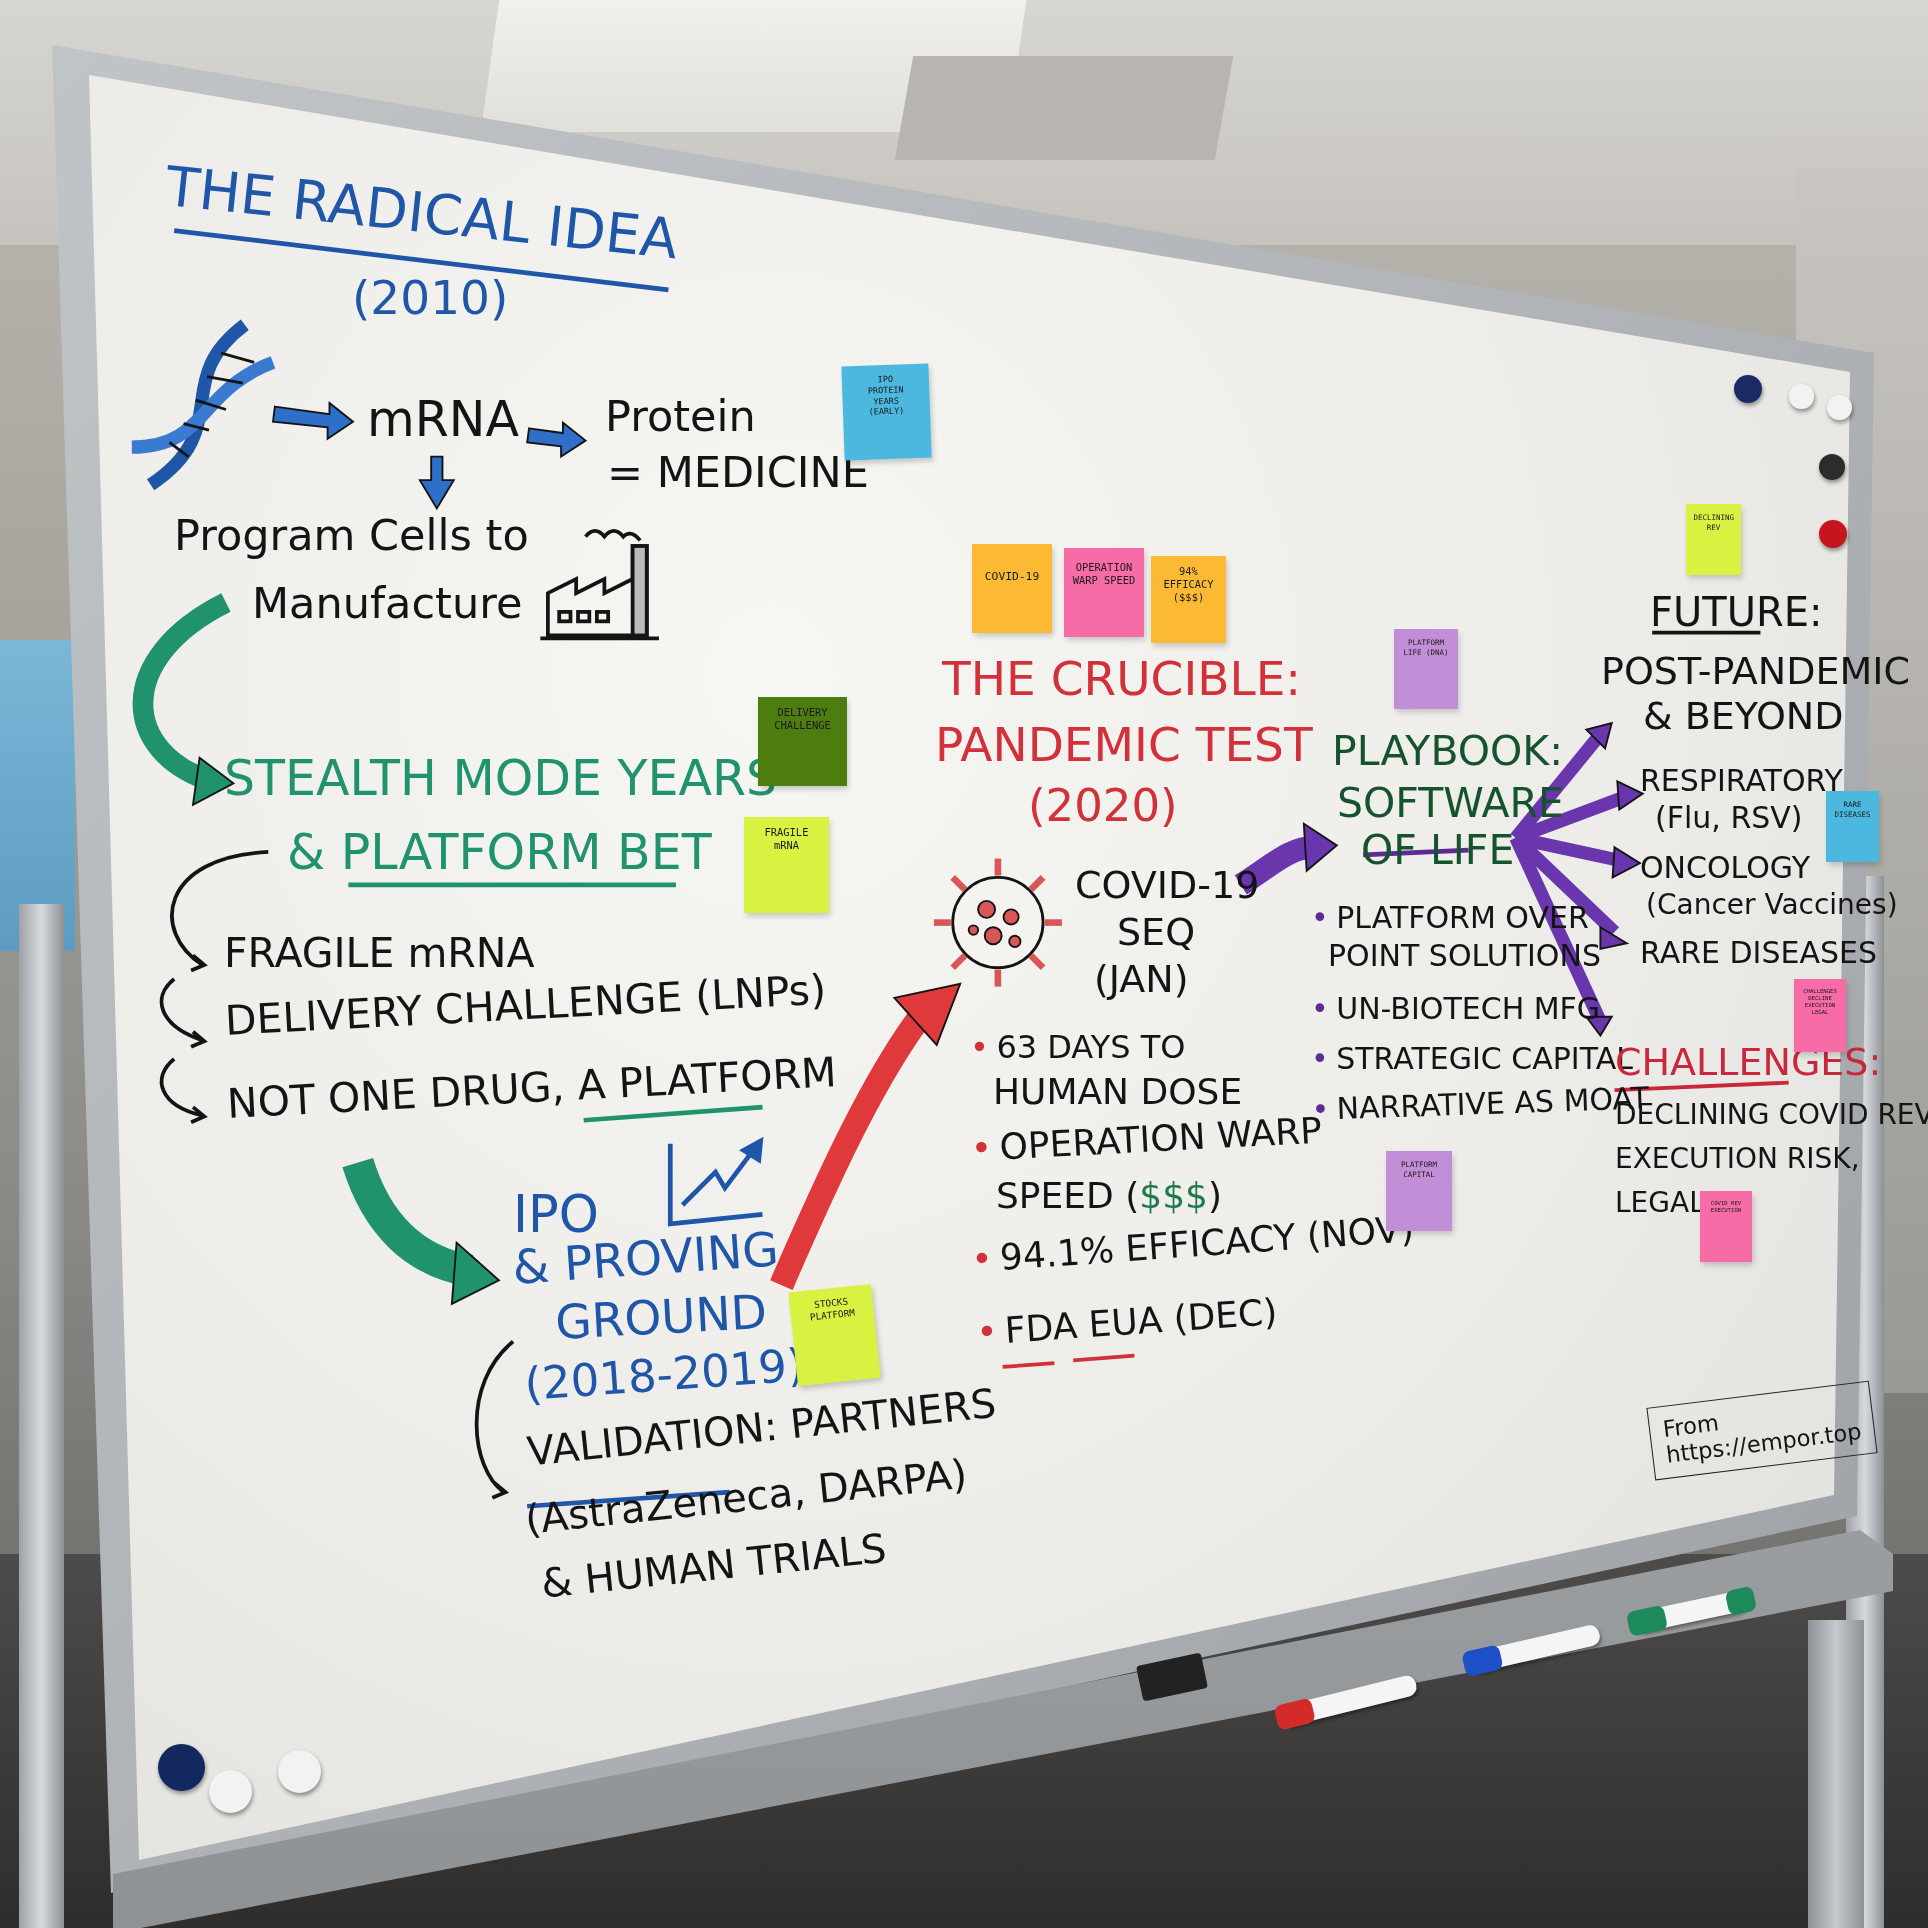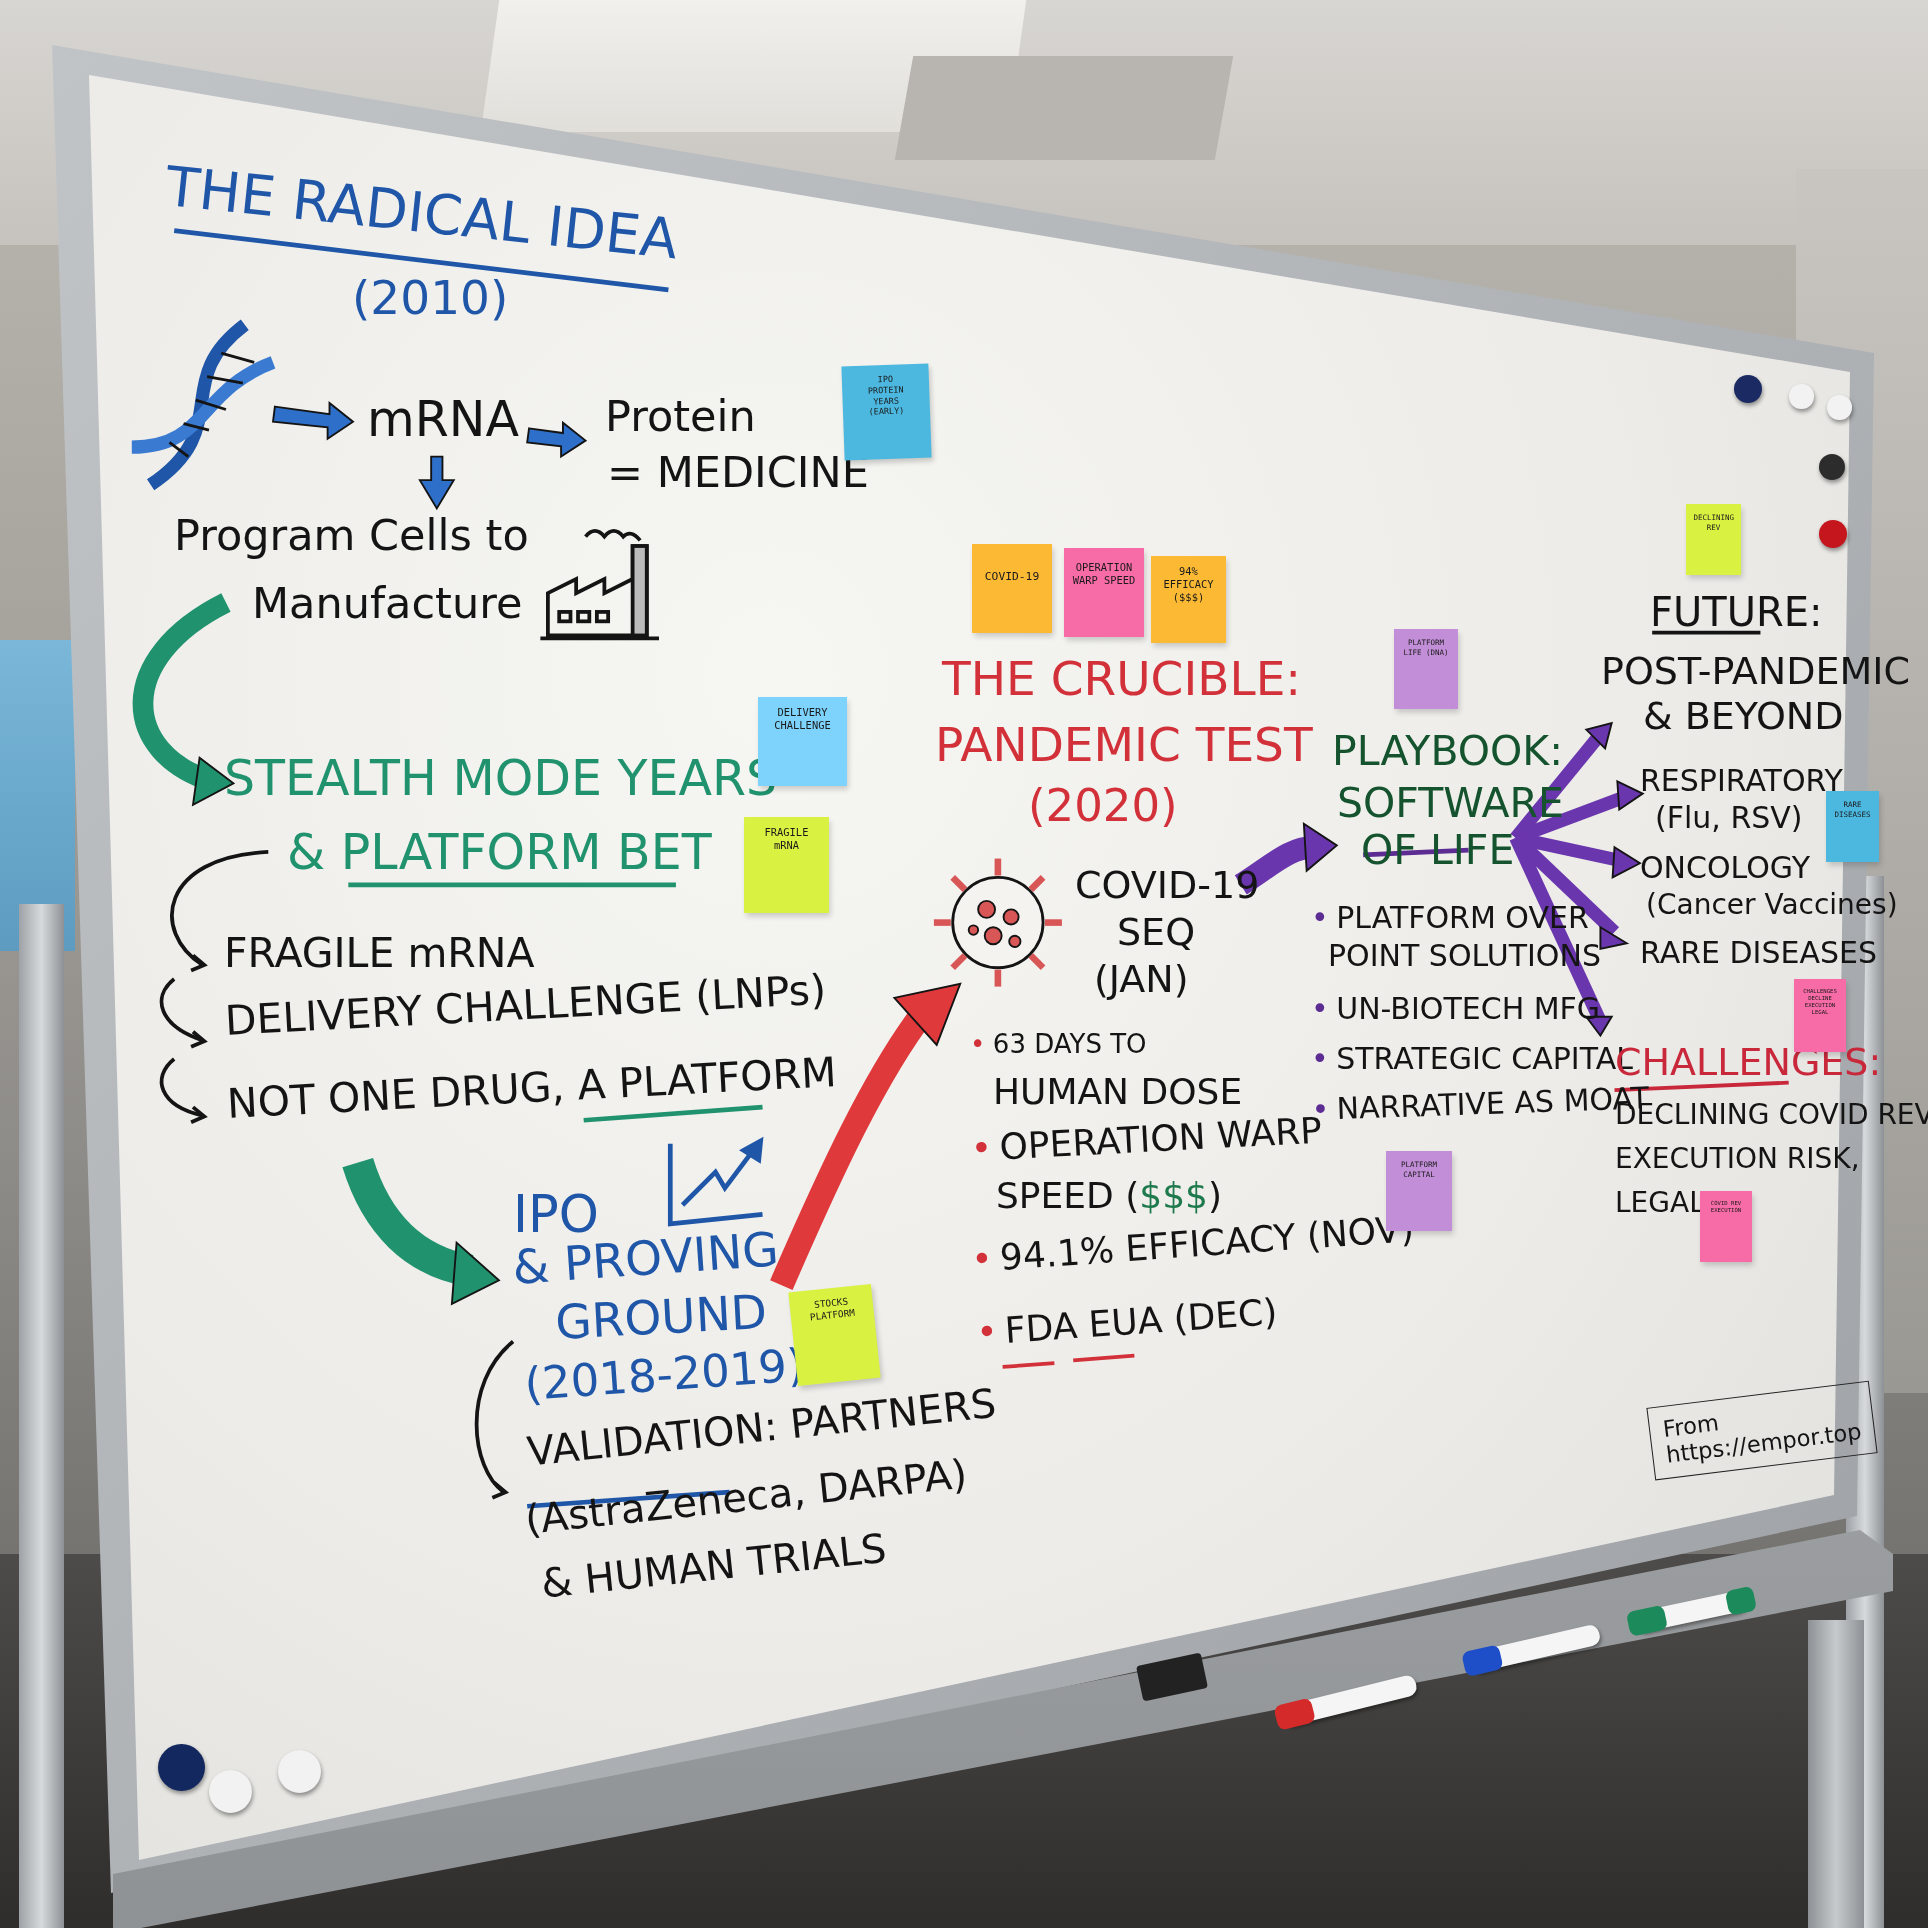--- a/index.html
+++ b/index.html
@@ -207,21 +207,21 @@
 <div class="txt black" style="left:523px;top:1499px;font-size:40px;transform:rotate(-6deg);transform-origin:left top;">(AstraZeneca, DARPA)</div>
 <div class="txt black" style="left:539px;top:1563px;font-size:40px;transform:rotate(-6deg);transform-origin:left top;">&amp; HUMAN TRIALS</div>
 
 <div class="txt red" style="left:942px;top:654px;font-size:47px;">THE CRUCIBLE:</div>
 <div class="txt red" style="left:935px;top:720px;font-size:47px;">PANDEMIC TEST</div>
 <div class="txt red" style="left:1028px;top:782px;font-size:45px;">(2020)</div>
 <div class="txt black" style="left:1075px;top:866px;font-size:38px;">COVID-19</div>
 <div class="txt black" style="left:1109px;top:913px;font-size:38px;margin-left:8px;">SEQ</div>
 <div class="txt black" style="left:1094px;top:960px;font-size:38px;">(JAN)</div>
 
-<div class="txt black bullet bul-red" style="left:970px;top:1031px;font-size:26px;">63 DAYS TO</div>
+<div class="txt black bullet bul-red" style="left:970px;top:1031px;font-size:32px;">63 DAYS TO</div>
 <div class="txt black" style="left:993px;top:1073px;font-size:36px;">HUMAN DOSE</div>
 <div class="txt black bullet bul-red" style="left:970px;top:1130px;font-size:36px;transform:rotate(-3deg);transform-origin:left top;">OPERATION WARP</div>
 <div class="txt black" style="left:996px;top:1177px;font-size:36px;">
   <span>SPEED (</span><span style="color:#1e7a4c">$$$</span><span>)</span>
 </div>
 <div class="txt black bullet bul-red" style="left:970px;top:1241px;font-size:36px;transform:rotate(-4deg);transform-origin:left top;">94.1% EFFICACY (NOV)</div>
 <div class="txt black bullet bul-red" style="left:975px;top:1314px;font-size:36px;transform:rotate(-4deg);transform-origin:left top;">FDA EUA (DEC)</div>
 
 <div class="txt purple" style="left:1332px;top:730px;font-size:41px;">PLAYBOOK:</div>
 <div class="txt purple" style="left:1337px;top:782px;font-size:41px;">SOFTWARE</div>
@@ -258,21 +258,21 @@
 <div class="sticky" style="left:843px;top:365px;width:87px;height:94px;background:#4cb8e0;white-space:pre;font-size:8.5px;transform:rotate(-2deg);">IPO
 PROTEIN
 YEARS
 (EARLY)</div>
 <div class="sticky" style="left:972px;top:544px;width:80px;height:89px;background:#fbb934;white-space:pre;font-size:11.3px;padding-top:26px;">COVID-19</div>
 <div class="sticky" style="left:1064px;top:548px;width:80px;height:89px;background:#f76ba6;white-space:pre;font-size:10.4px;padding-top:13px;">OPERATION
 WARP SPEED</div>
 <div class="sticky" style="left:1151px;top:556px;width:75px;height:87px;background:#fbb934;white-space:pre;font-size:10.4px;">94%
 EFFICACY
 ($$$)</div>
-<div class="sticky" style="left:758px;top:697px;width:89px;height:89px;background:#7dd3fc;white-space:pre;font-size:10.4px;">DELIVERY
+<div class="sticky" style="left:758px;top:697px;width:89px;height:89px;background:#4d7c0f;white-space:pre;font-size:10.4px;">DELIVERY
 CHALLENGE</div>
 <div class="sticky" style="left:744px;top:817px;width:85px;height:96px;background:#d9f241;white-space:pre;font-size:10.4px;">FRAGILE
 mRNA</div>
 <div class="sticky" style="left:1394px;top:629px;width:64px;height:80px;background:#c38ed8;white-space:pre;font-size:7.5px;">PLATFORM
 LIFE (DNA)</div>
 <div class="sticky" style="left:1686px;top:504px;width:55px;height:71px;background:#d9f241;white-space:pre;font-size:7.5px;">DECLINING
 REV</div>
 <div class="sticky" style="left:1794px;top:791px;width:53px;height:71px;background:#4cb8e0;white-space:pre;font-size:7.5px;margin-left:32px;">RARE
 DISEASES</div>
 <div class="sticky" style="left:1794px;top:979px;width:52px;height:73px;background:#f76ba6;white-space:pre;font-size:5.6px;">CHALLENGES

